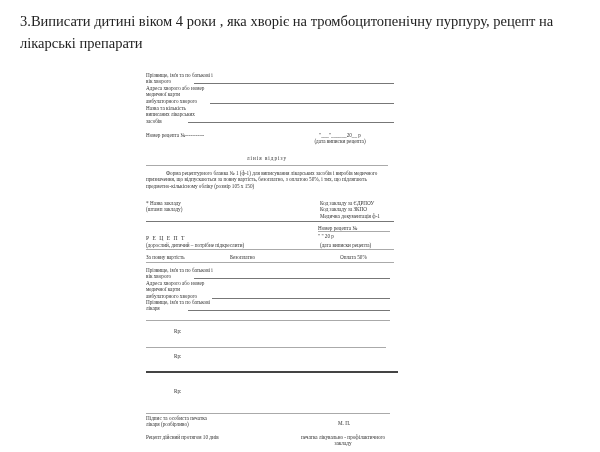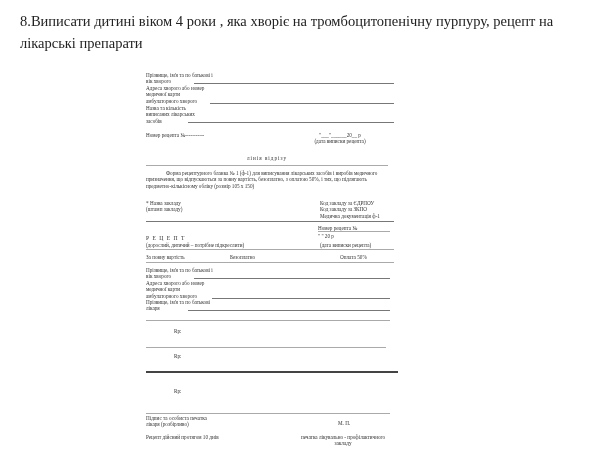--- a/index.html
+++ b/index.html
@@ -8,21 +8,21 @@
   .form{position:absolute;left:140px;top:70px;width:270px;height:382px;font-size:5.2px;line-height:6.4px;color:#333;}
   .abs{position:absolute;}
   .line{position:absolute;height:1px;background:#777;}
   .thick{height:1.5px;background:#444;}
   .light{background:#aaa;}
   .center{text-align:center;}
 </style>
 </head>
 <body>
 
-<div class="task">8.Виписати дитині віком 4 роки , яка хворіє на тромбоцитопенічну пурпуру, рецепт на лікарські препарати</div>
+<div class="task">3.Виписати дитині віком 4 роки , яка хворіє на тромбоцитопенічну пурпуру, рецепт на лікарські препарати</div>
 
 <div class="form">
 
   <div class="abs" style="left:6px;top:2px;">
     <div>Прізвище, ім'я та по батькові і</div>
     <div>вік хворого</div>
   </div>
   <div class="line" style="left:54px;top:13px;width:200px;"></div>
 
   <div class="abs" style="left:6px;top:15px;">

